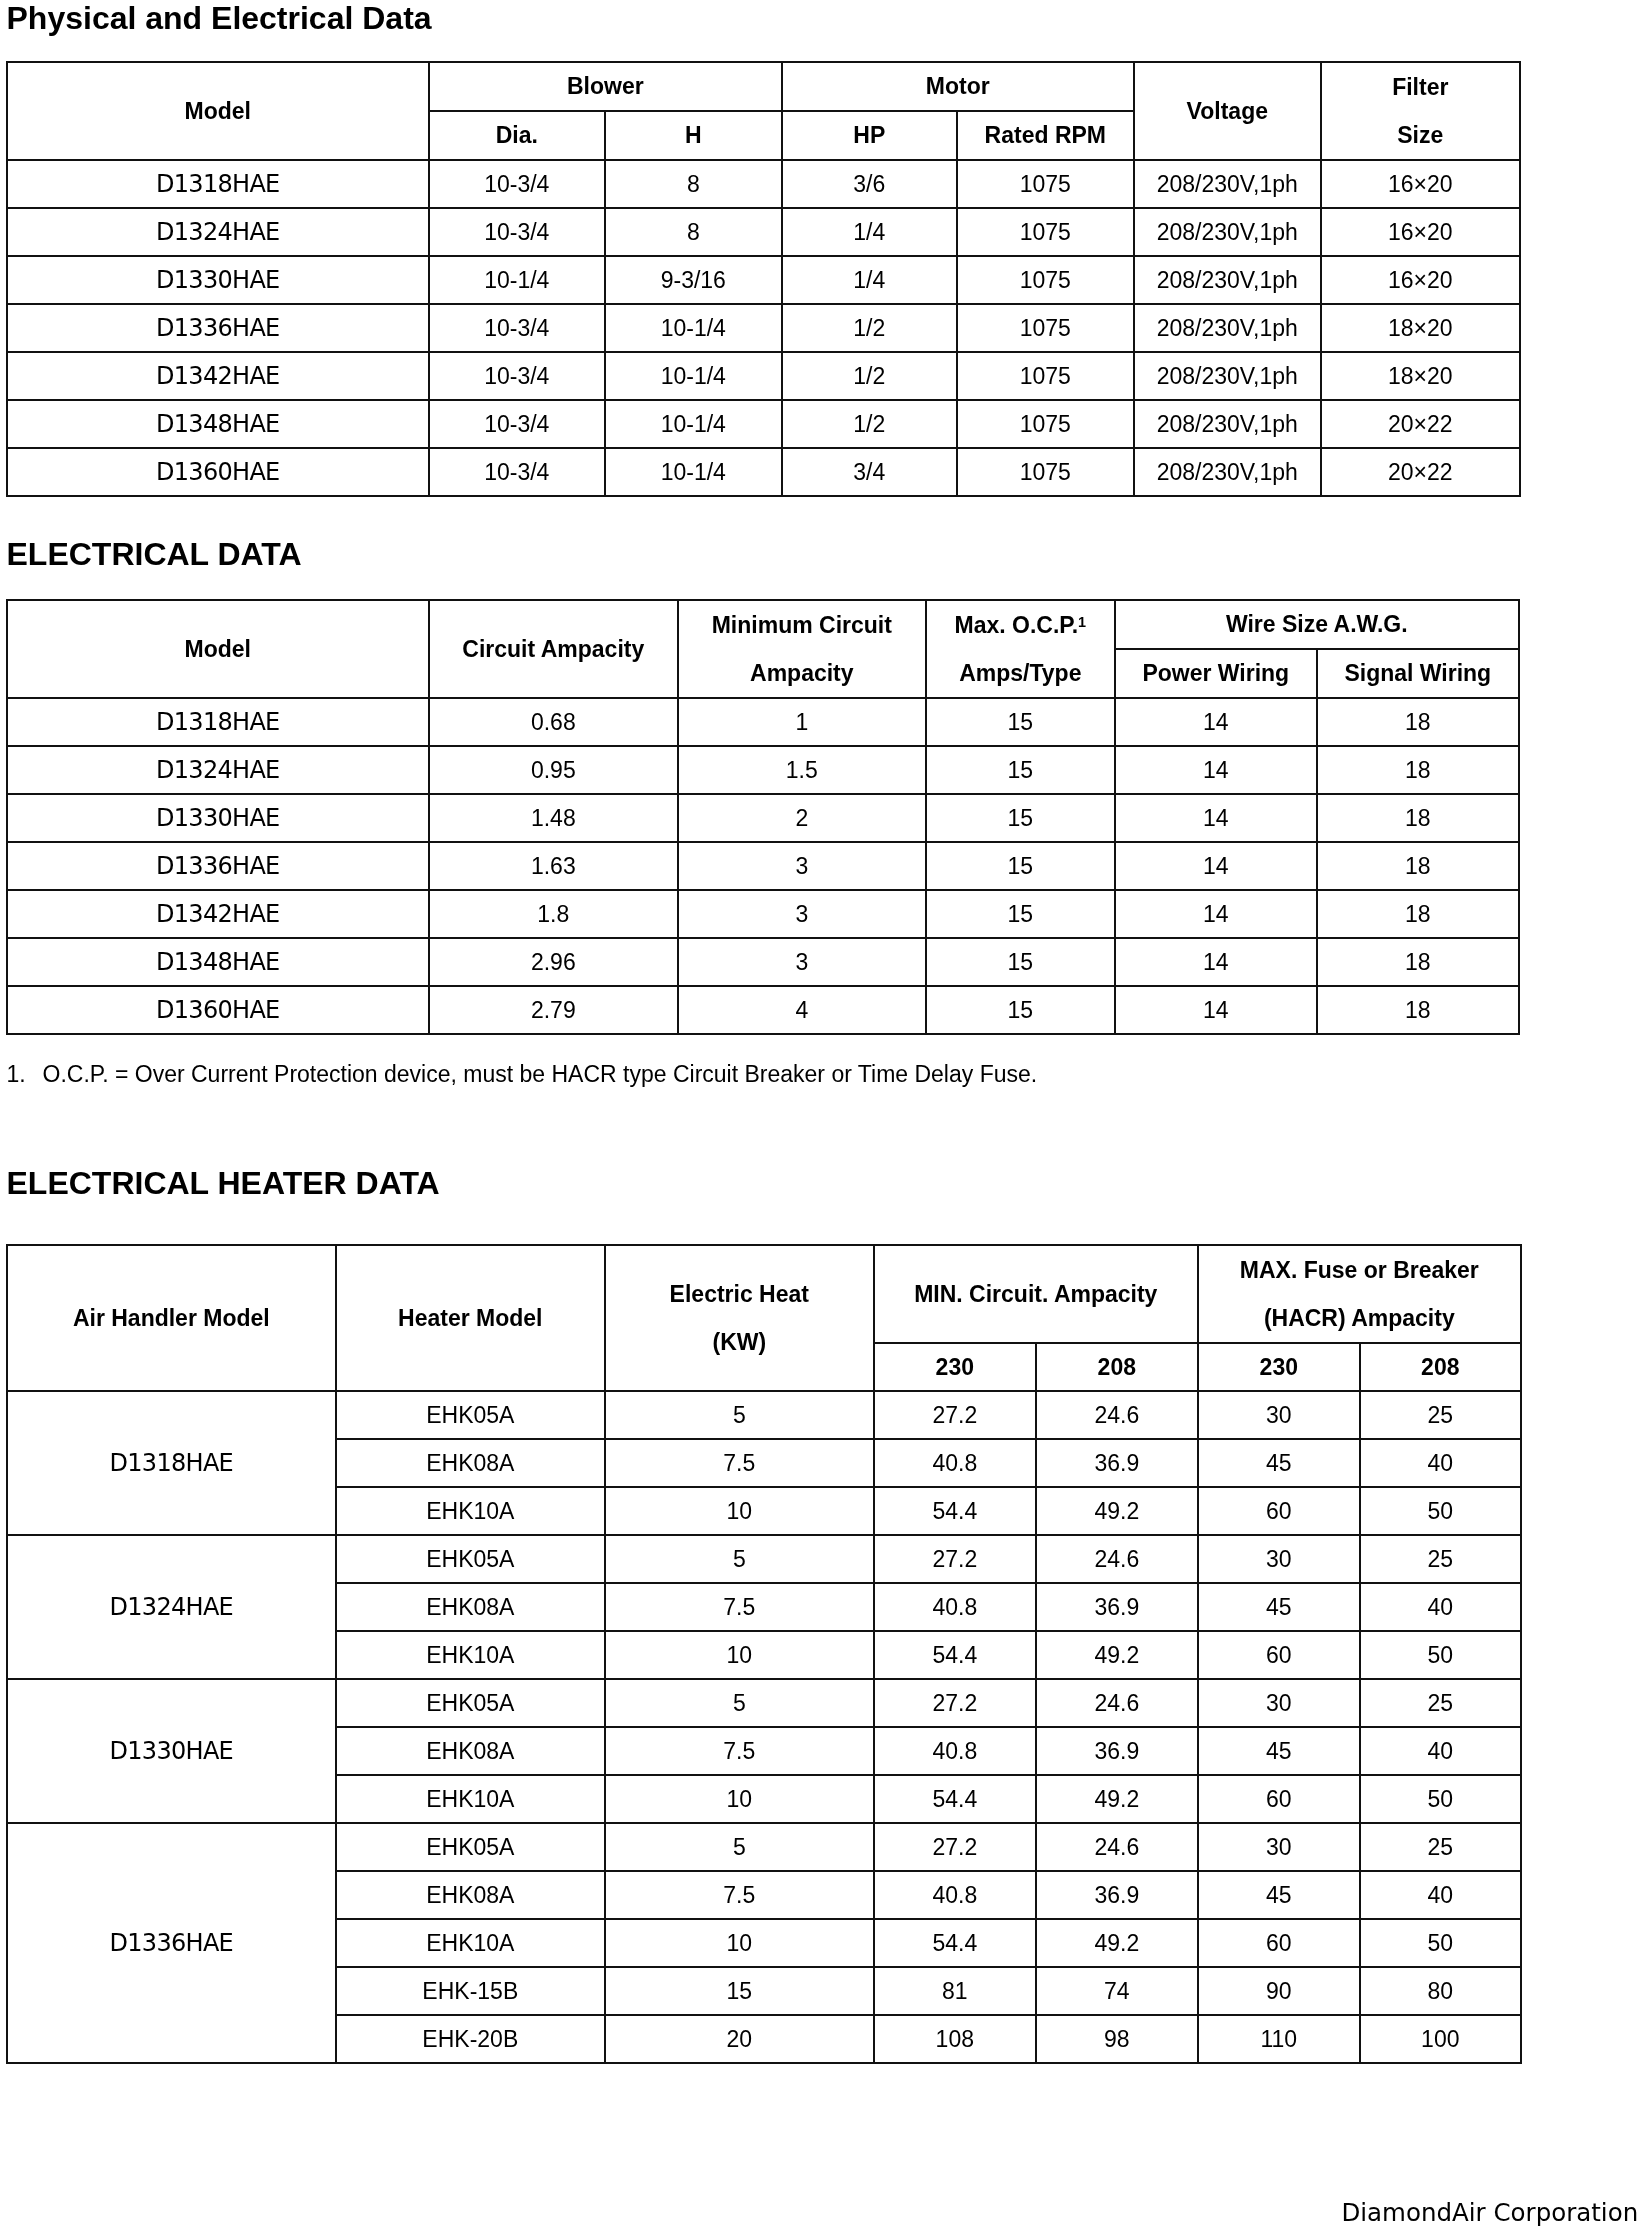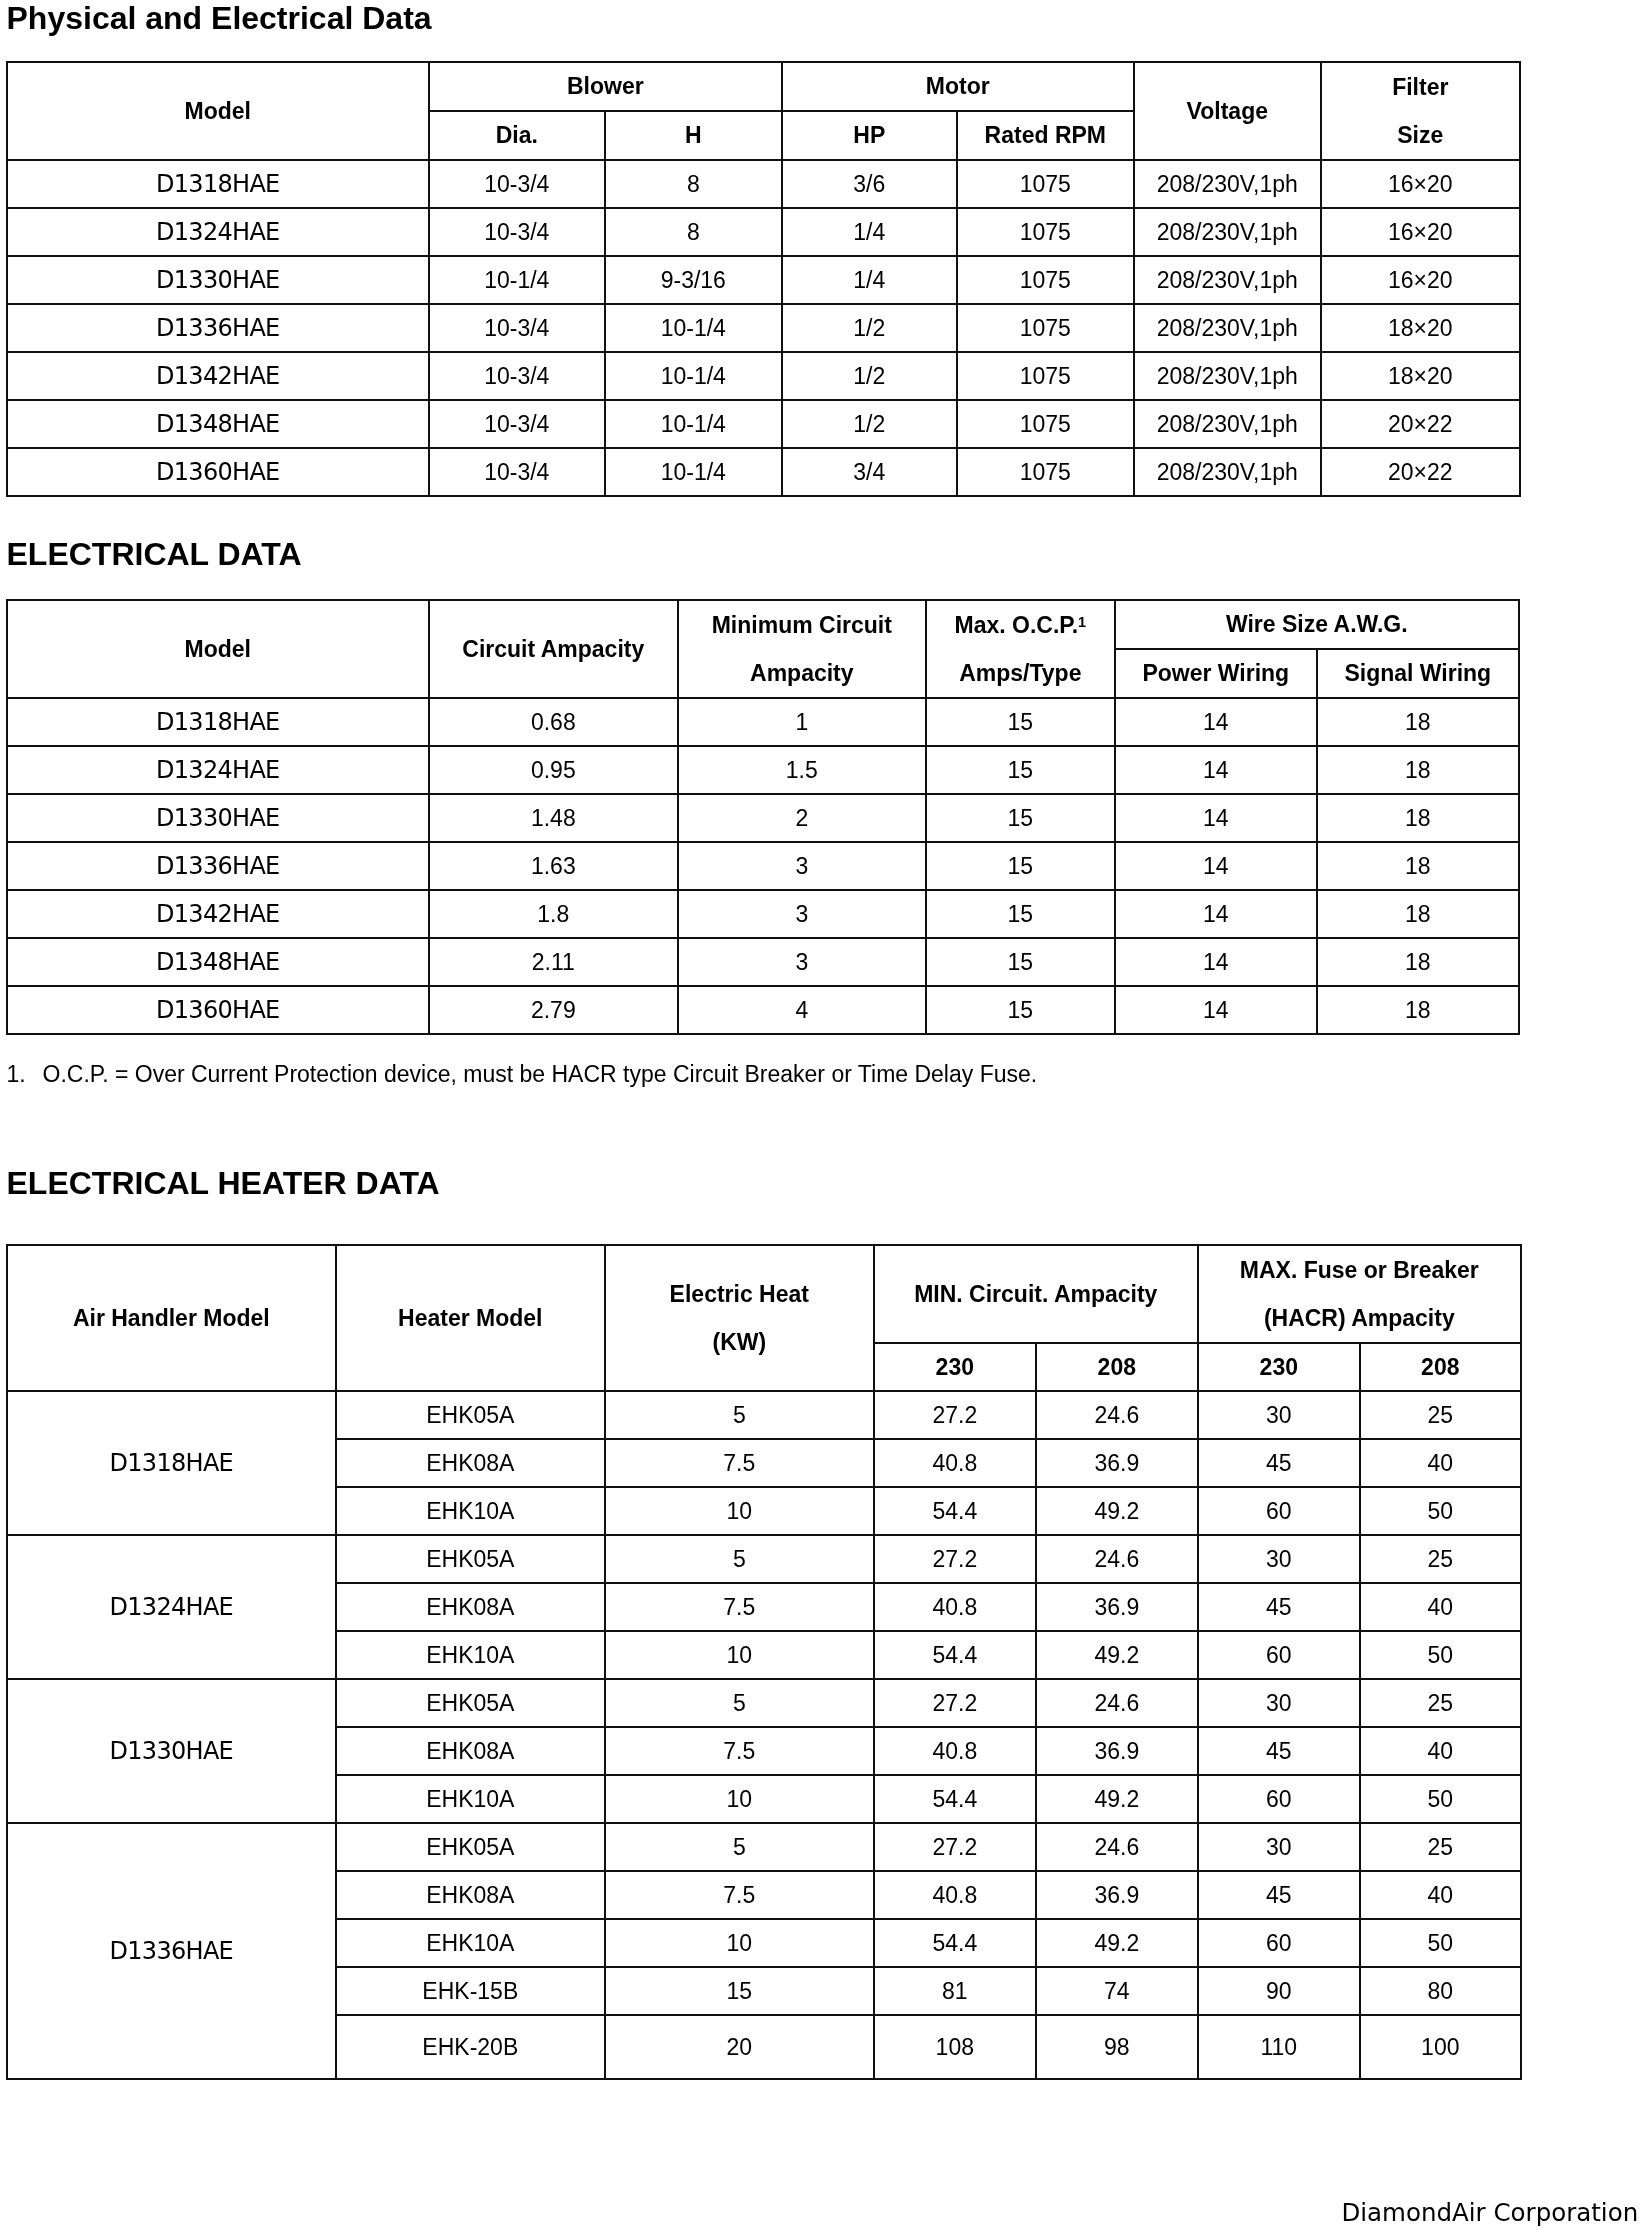--- a/index.html
+++ b/index.html
@@ -181,21 +181,21 @@
       <tr style="height: 48px;">
         <td class="model">D1342HAE</td>
         <td>1.8</td>
         <td>3</td>
         <td>15</td>
         <td>14</td>
         <td>18</td>
       </tr>
       <tr style="height: 48px;">
         <td class="model">D1348HAE</td>
-        <td>2.11</td>
+        <td>2.96</td>
         <td>3</td>
         <td>15</td>
         <td>14</td>
         <td>18</td>
       </tr>
       <tr style="height: 48px;">
         <td class="model">D1360HAE</td>
         <td>2.79</td>
         <td>4</td>
         <td>15</td>
@@ -345,21 +345,21 @@
         <td>50</td>
       </tr>
       <tr style="height: 48px;">
         <td>EHK-15B</td>
         <td>15</td>
         <td>81</td>
         <td>74</td>
         <td>90</td>
         <td>80</td>
       </tr>
-      <tr style="height: 64px;">
+      <tr style="height: 48px;">
         <td>EHK-20B</td>
         <td>20</td>
         <td>108</td>
         <td>98</td>
         <td>110</td>
         <td>100</td>
       </tr>
     </tbody>
 </table>
 

